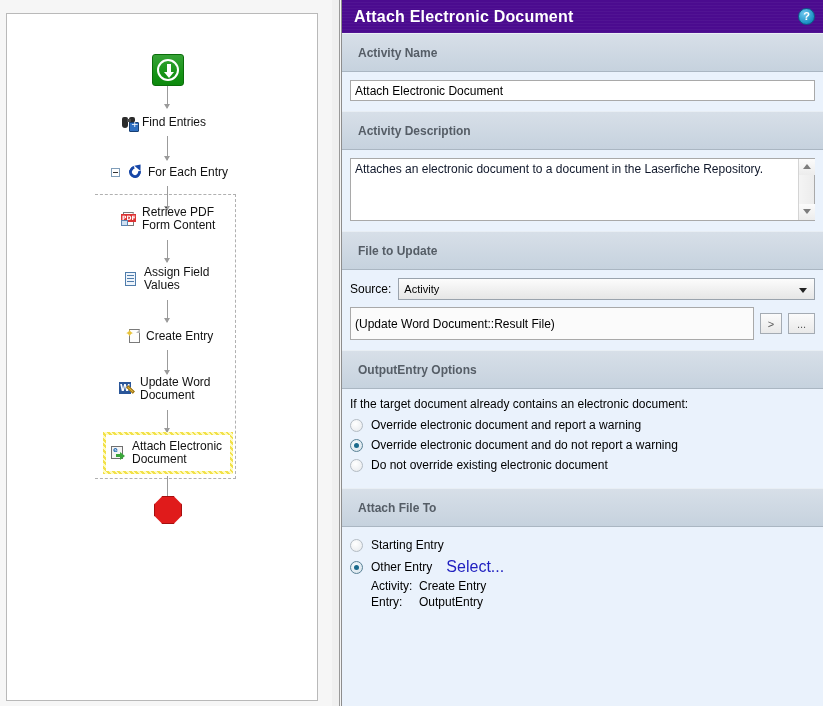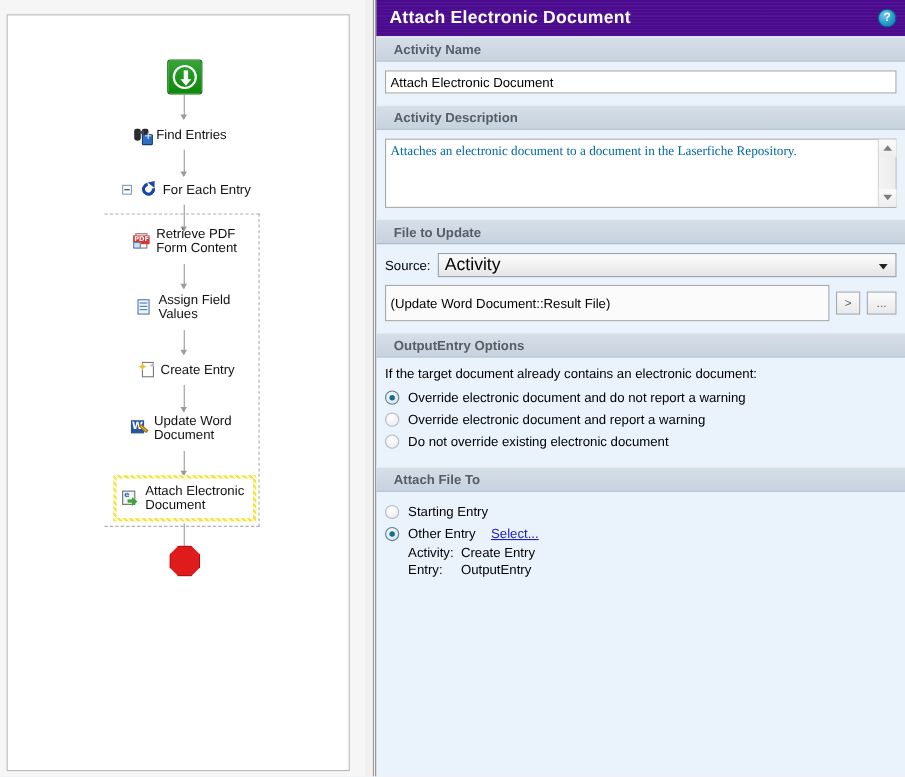--- a/index.html
+++ b/index.html
@@ -296,21 +296,21 @@
     background: radial-gradient(circle at 35% 30%, #6fc8ef, #1a8fc4 70%, #0d6c9a);
     border: 1px solid #0b5f87;
     color: #fff;
     font-size: 11px; font-weight: bold;
     line-height: 15px; text-align: center;
     box-sizing: border-box;
     cursor: pointer;
   }
 
   .section-header {
-    height: 23px;
+    height: 39px;
     background: linear-gradient(#d7dfe8, #c6d2de);
     border-top: 1px solid #e8eef4;
     border-bottom: 1px solid #aab6c2;
     display: flex;
     align-items: center;
     padding-left: 16px;
     box-sizing: border-box;
     color: #555d66;
     font-size: 12px;
     font-weight: bold;
@@ -338,23 +338,22 @@
     width: 100%;
     height: 63px;
     border: 1px solid #a9a9a9;
     background: #fff;
     box-sizing: border-box;
   }
   .desc-text {
     position: absolute;
     left: 4px; top: 3px; right: 18px;
     font-size: 12px;
-    color: #0369a1;
+    color: #0f172a;
     line-height: 15px;
-    font-family: Liberation Serif, serif;
   }
   .vscroll {
     position: absolute;
     right: 0; top: 0;
     width: 16px; height: 100%;
     background: linear-gradient(90deg,#f4f4f4,#ececec);
     border-left: 1px solid #d4d4d4;
     box-sizing: border-box;
   }
   .vscroll .sbtn {
@@ -381,21 +380,21 @@
   }
   .combo {
     position: relative;
     flex: 1;
     height: 22px;
     border: 1px solid #9aa3ad;
     background: linear-gradient(#fcfcfc, #e6e6e6);
     box-sizing: border-box;
     display: flex; align-items: center;
     padding-left: 5px;
-    font-size: 16px;
+    font-size: 11px;
     cursor: pointer;
   }
   .combo .caret {
     position: absolute; right: 7px; top: 9px;
     width: 0; height: 0;
     border-left: 4.5px solid transparent;
     border-right: 4.5px solid transparent;
     border-top: 5px solid #222;
   }
 
@@ -450,22 +449,21 @@
     position: absolute;
     left: 3px; top: 3px;
     width: 5px; height: 5px;
     border-radius: 50%;
     background: #1b6a8c;
   }
   .radio-label { font-size: 12px; color: #000; }
 
   .link {
     color: #2020c0;
-    text-decoration: underline;
-    font-size: 12px;
+    font-size: 16px;
     margin-left: 14px;
     cursor: pointer;
   }
   .kv {
     display: flex;
     font-size: 12px;
     margin-left: 21px;
     line-height: 16px;
   }
   .kv .k { width: 48px; }
@@ -634,26 +632,26 @@
         <div class="sm-btn">&gt;</div>
         <div class="sm-btn wide">...</div>
       </div>
     </div>
 
     <div class="section-header">OutputEntry Options</div>
     <div class="section-body">
       <div class="hint">If the target document already contains an electronic document:</div>
 
       <div class="radio-row">
+        <span class="radio"></span>
+        <span class="radio-label">Override electronic document and report a warning</span>
+      </div>
+      <div class="radio-row">
         <span class="radio checked"></span>
         <span class="radio-label">Override electronic document and do not report a warning</span>
-      </div>
-      <div class="radio-row">
-        <span class="radio"></span>
-        <span class="radio-label">Override electronic document and report a warning</span>
       </div>
       <div class="radio-row">
         <span class="radio"></span>
         <span class="radio-label">Do not override existing electronic document</span>
       </div>
     </div>
 
     <div class="section-header">Attach File To</div>
     <div class="section-body">
       <div class="radio-row" style="margin-top:3px;">

